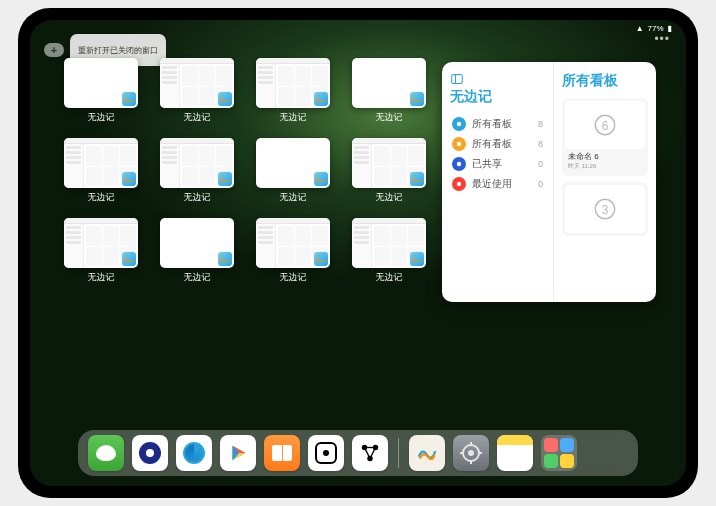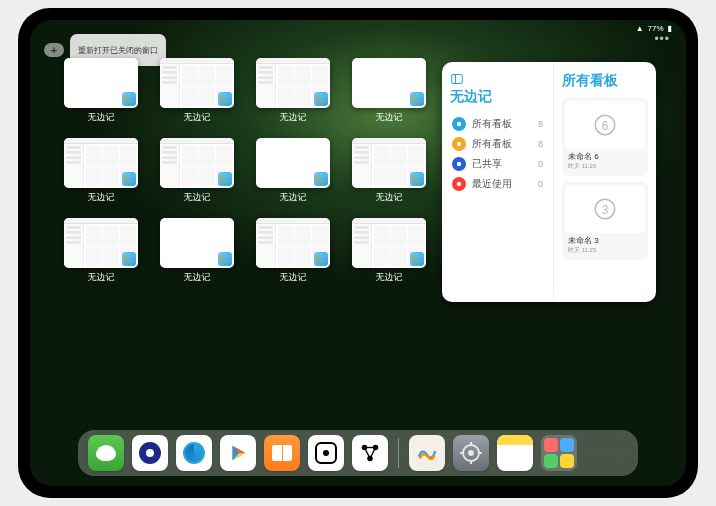--- a/index.html
+++ b/index.html
@@ -550,24 +550,20 @@
                     <div class="board-time">昨天 11:26</div>
                   </div>
                 </div>
                 <div class="board">
                   <div class="board-canvas">
                     <svg viewBox="0 0 40 40">
                       <circle cx="20" cy="20" r="13" fill="none" stroke="#bbb" stroke-width="2"></circle>
                       <text x="20" y="26" text-anchor="middle" font-size="16" fill="#bbb">3</text>
                     </svg>
                   </div>
-                  <div class="board-meta">
-                    <div class="board-name">未命名 3</div>
-                    <div class="board-time">昨天 11:25</div>
-                  </div>
                 </div>
               </div>
           </div>
         </div>
       </div>
 
       <div class="dock" id="dock">
           <div class="dockicon di-wechat"></div>
           <div class="dockicon di-circle-blue">
             <i></i>

